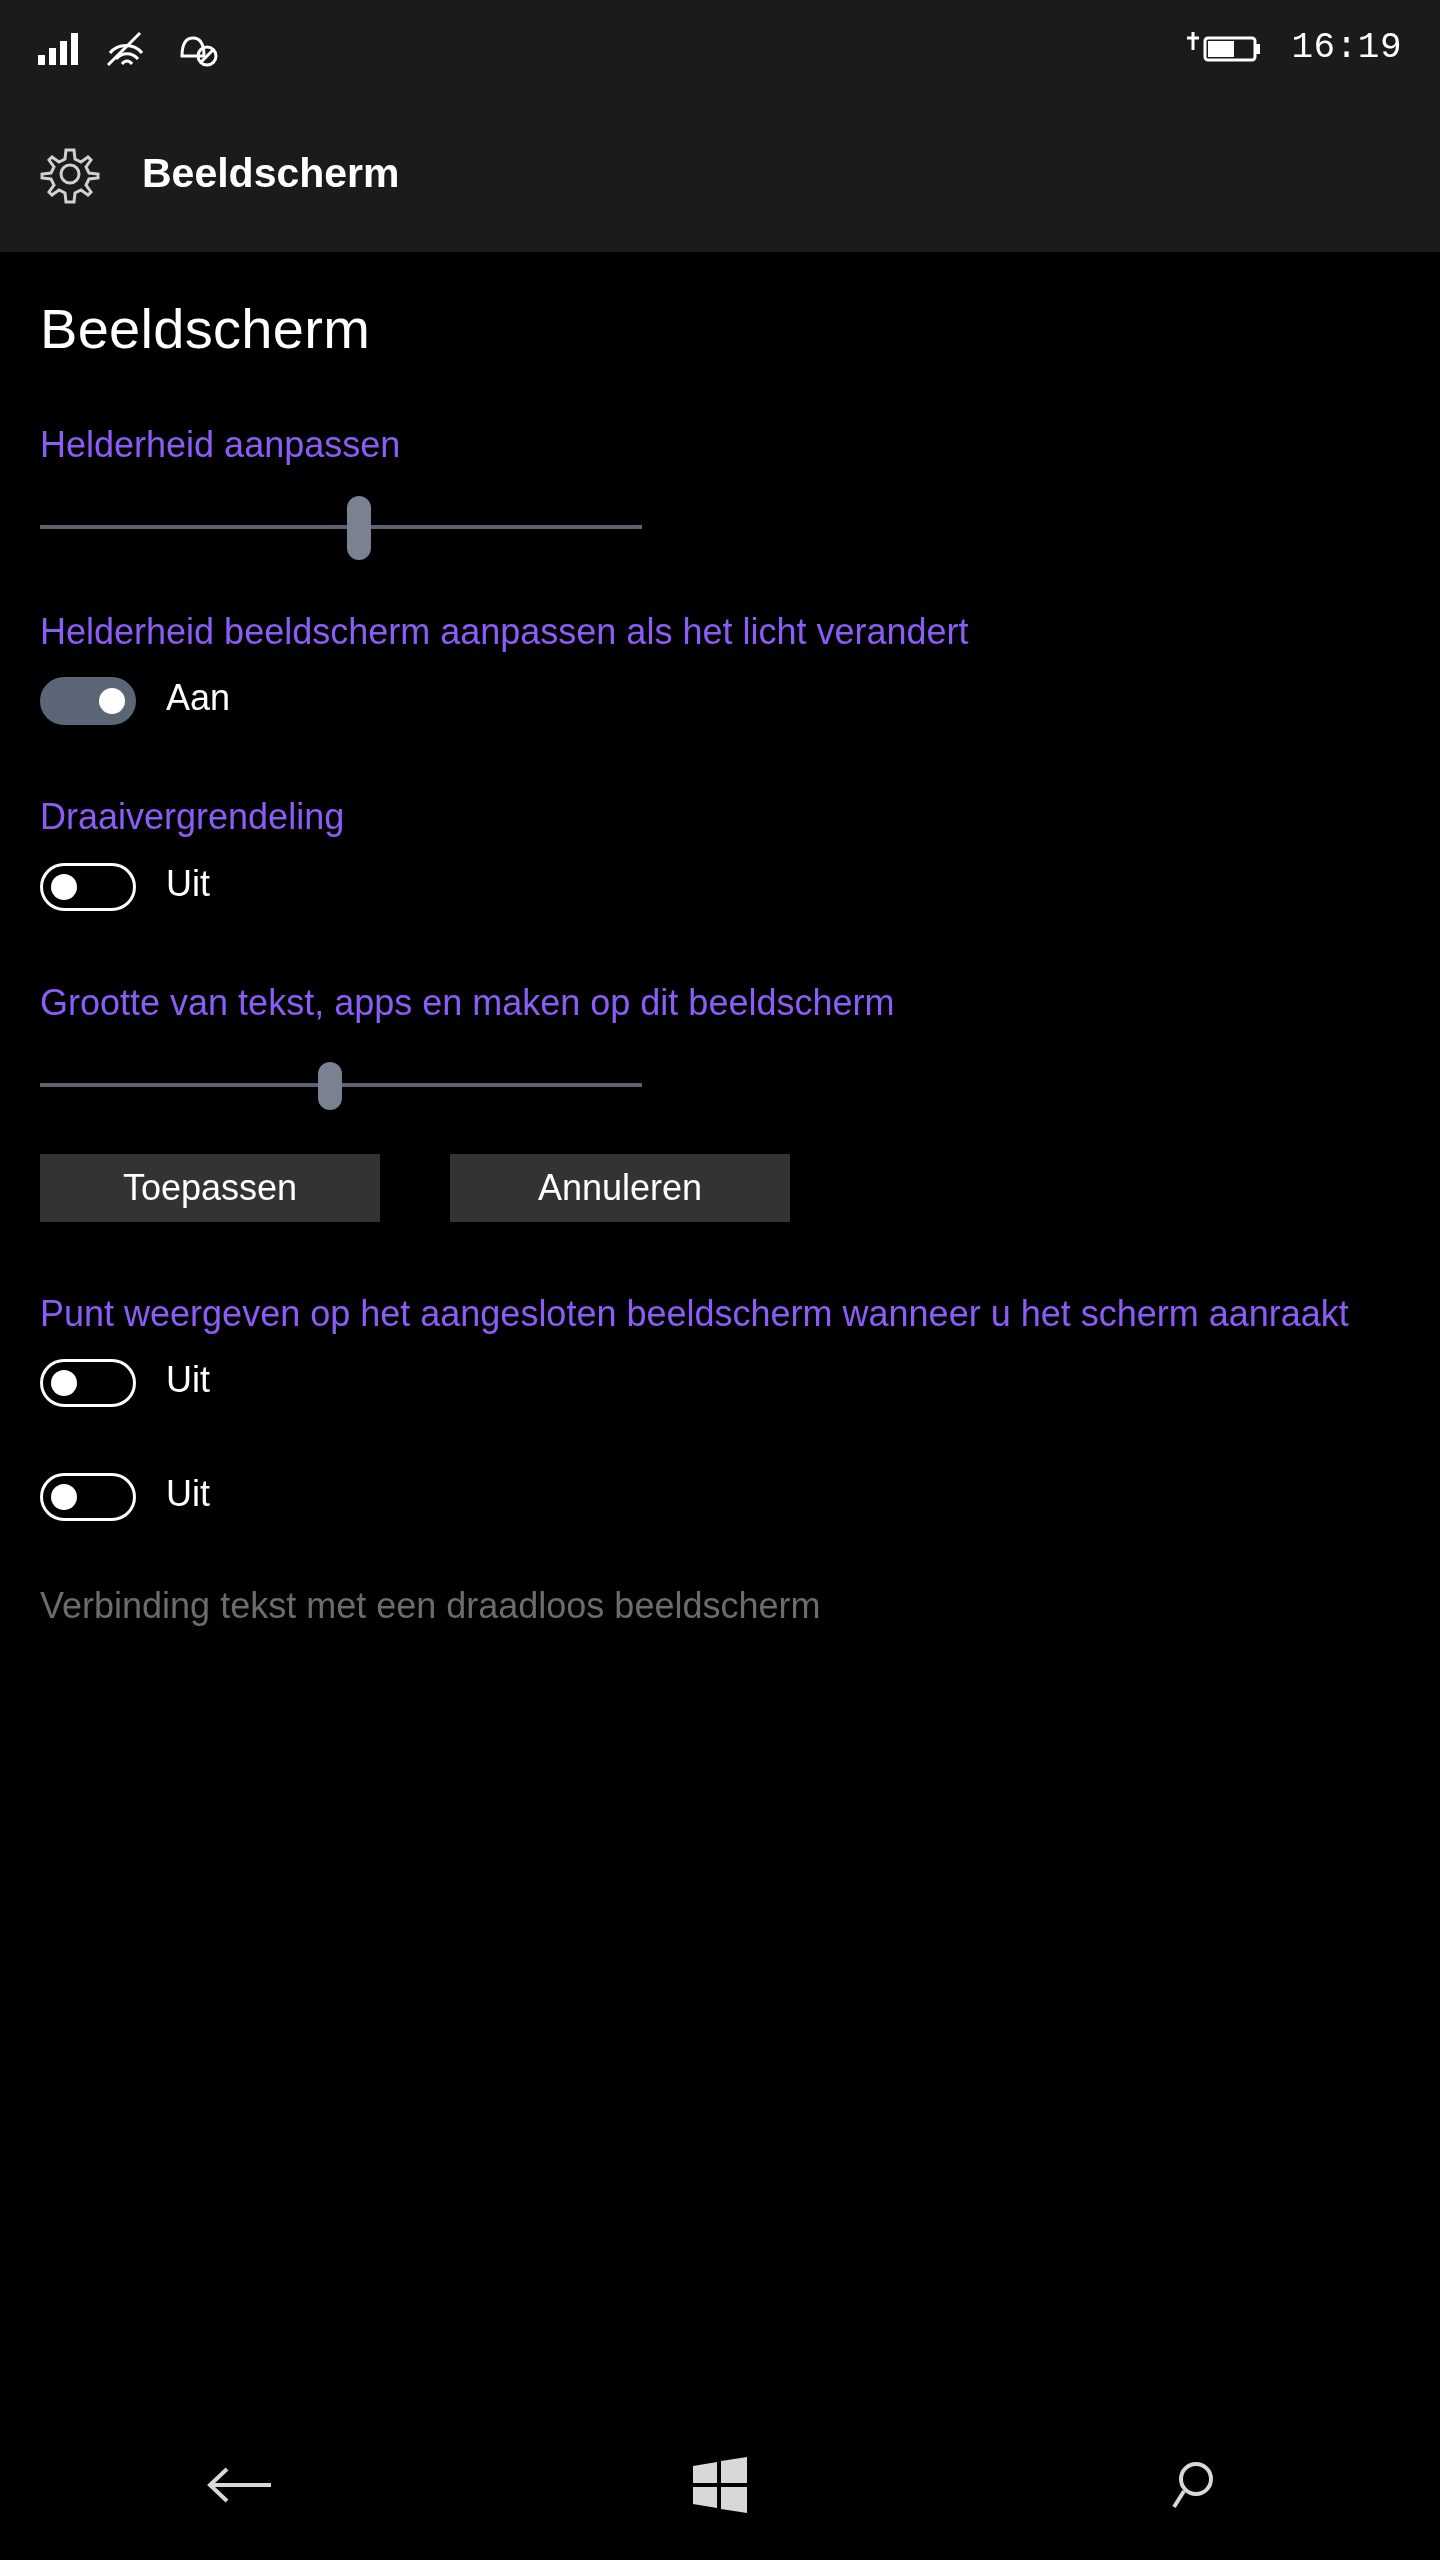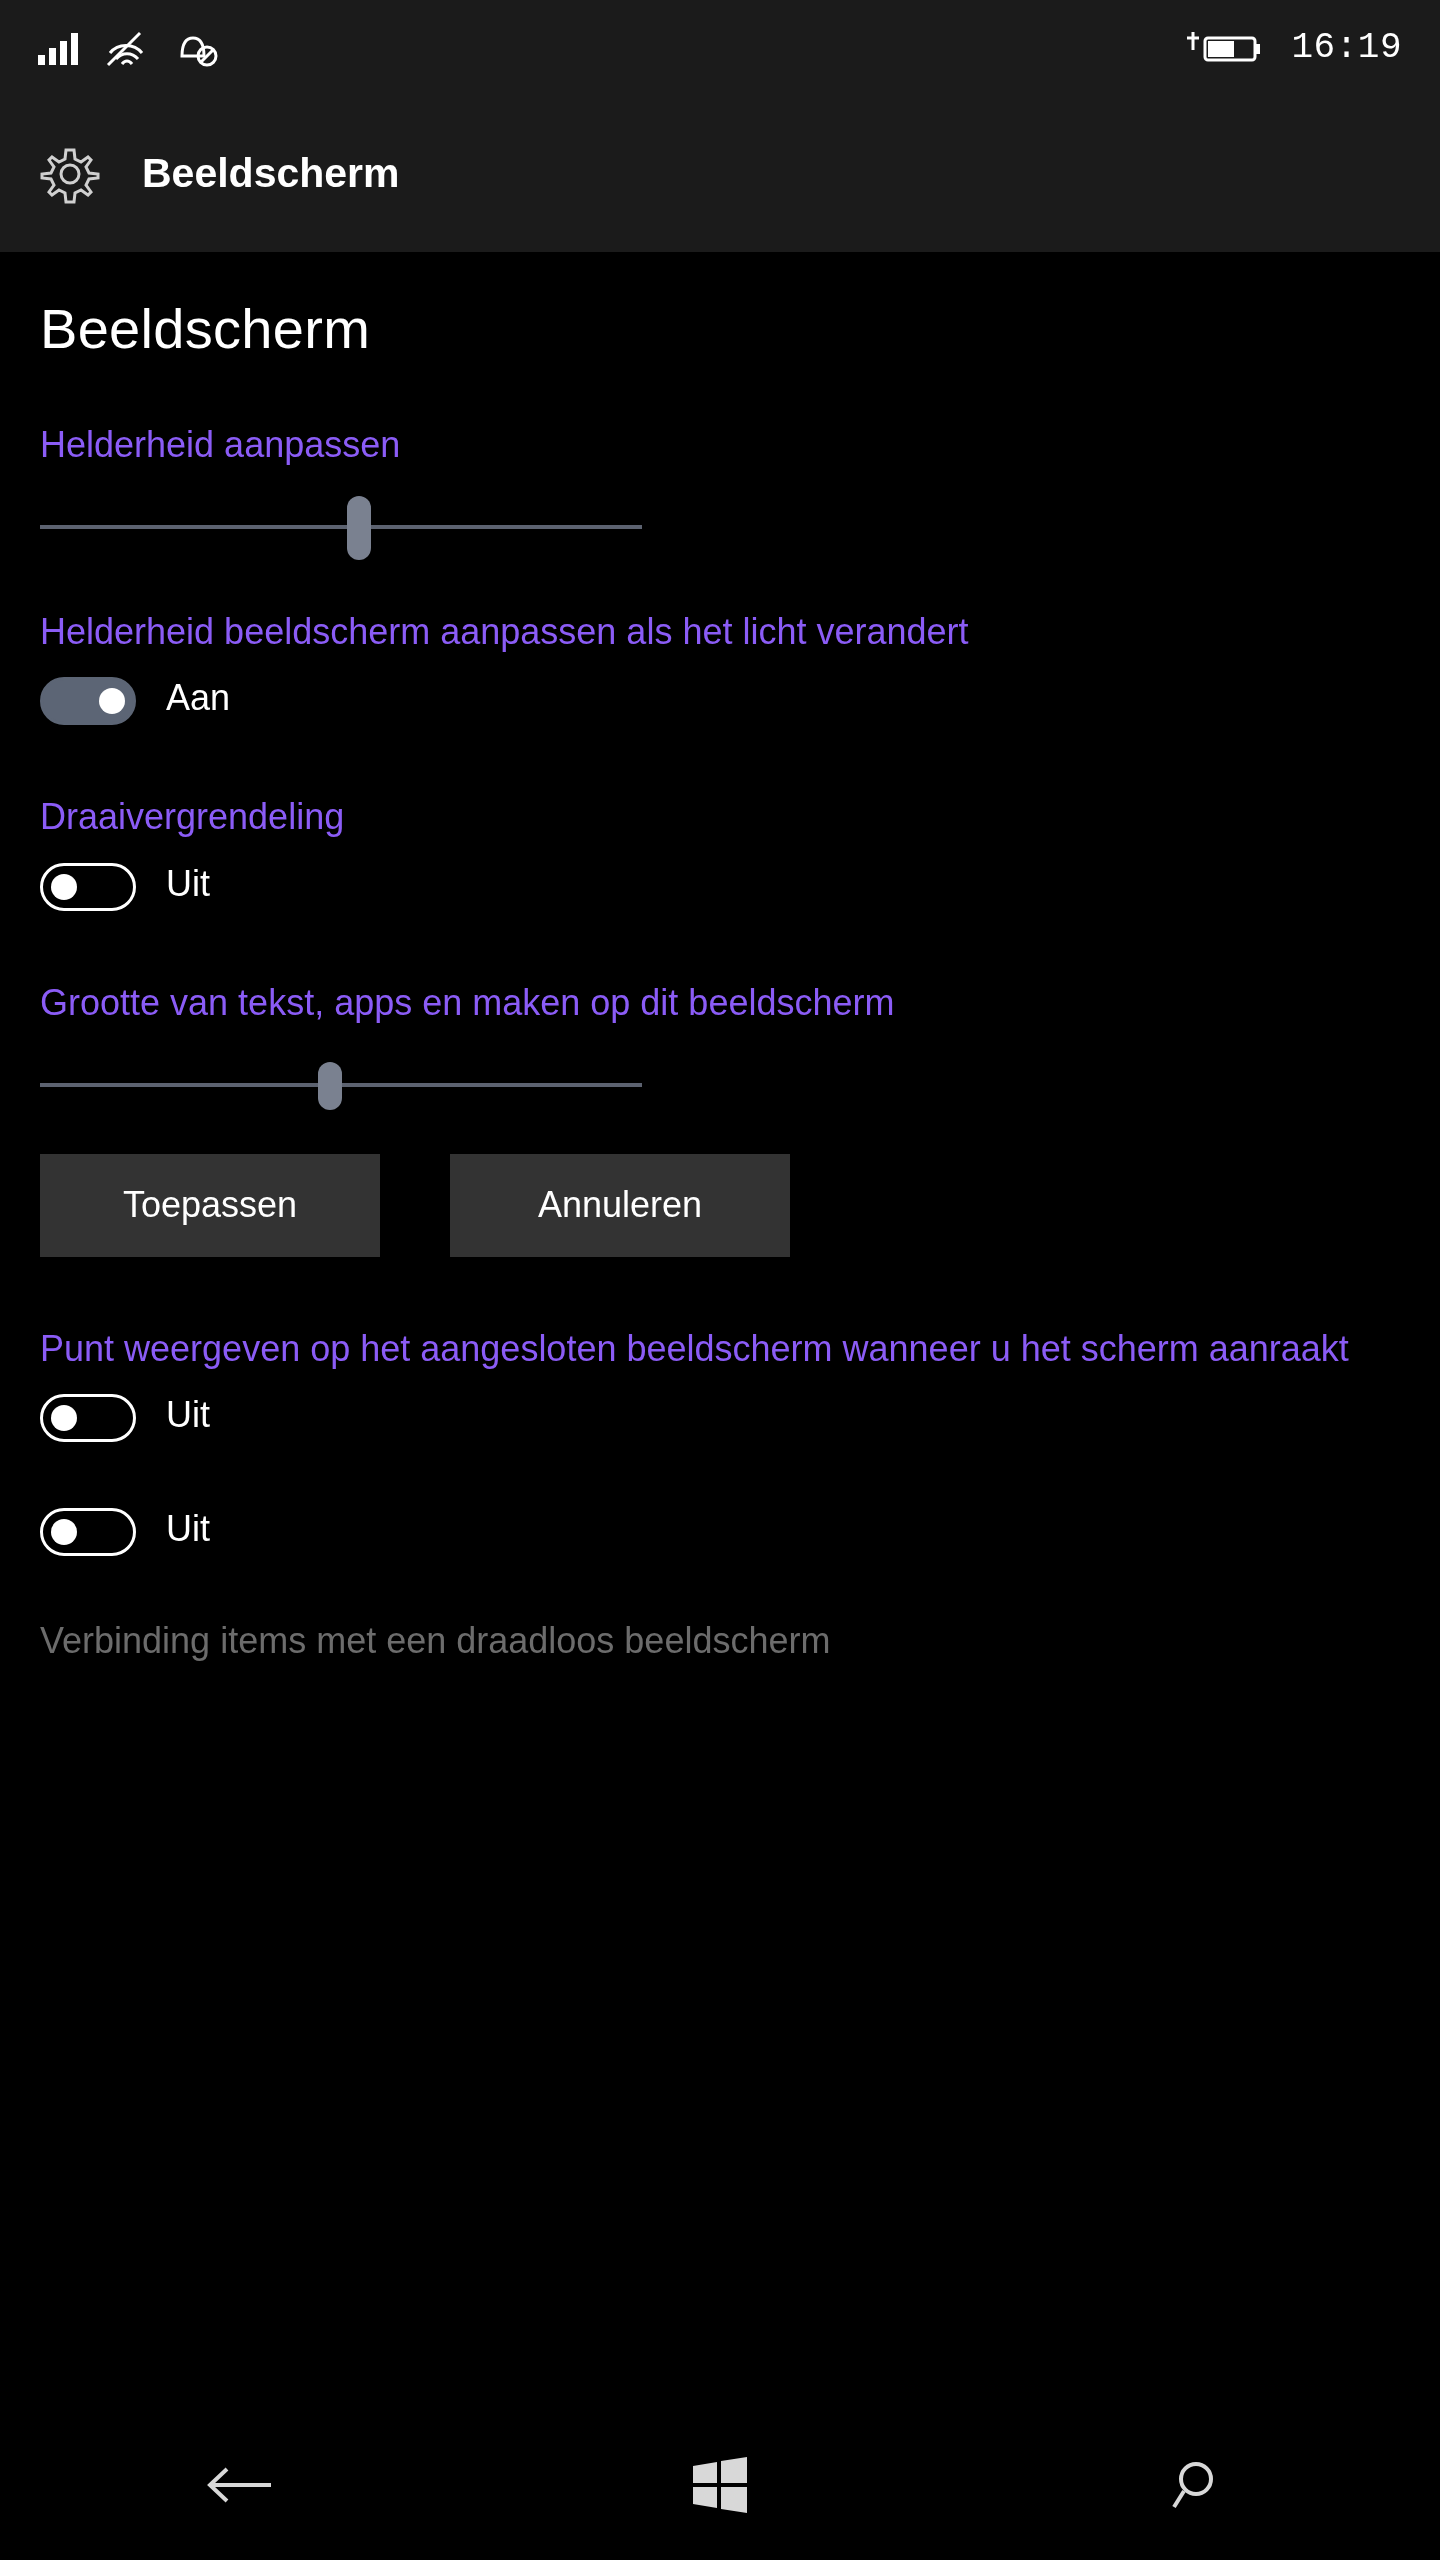--- a/index.html
+++ b/index.html
@@ -144,21 +144,21 @@
 
   
   .btn-row { display: flex; gap: 70px; margin-top: 34px; }
   .btn {
     background: #333333;
     color: #ffffff;
     border: none;
     font-size: 36px;
     font-family: "Liberation Sans", sans-serif;
     padding: 0 34px;
-    height: 103px;
+    height: 68px;
     min-width: 340px;
     display: flex;
     align-items: center;
     justify-content: center;
     cursor: pointer;
   }
   .btn.narrow { min-width: 340px; }
 
   .spacer-lg { height: 70px; }
   .spacer-md { height: 42px; }
@@ -310,21 +310,21 @@
 
     <div class="block">
       <div class="toggle-row">
         <div class="toggle">
           <div class="knob"></div>
         </div>
         <div class="toggle-label">Uit</div>
       </div>
     </div>
 
-    <div class="link-disabled">Verbinding items met een draadloos beeldscherm</div>
+    <div class="link-disabled">Verbinding tekst met een draadloos beeldscherm</div>
 
   </div>
 
   <div class="navbar">
     <div class="nav-btn">
       <span class="icon">
         <svg width="70" height="48" viewBox="0 0 70 48">
           <path d="M66 24 L6 24 M22 8 L5 24 L22 40" fill="none" stroke="#d8d8d8" stroke-width="4"></path>
         </svg>
       </span>

